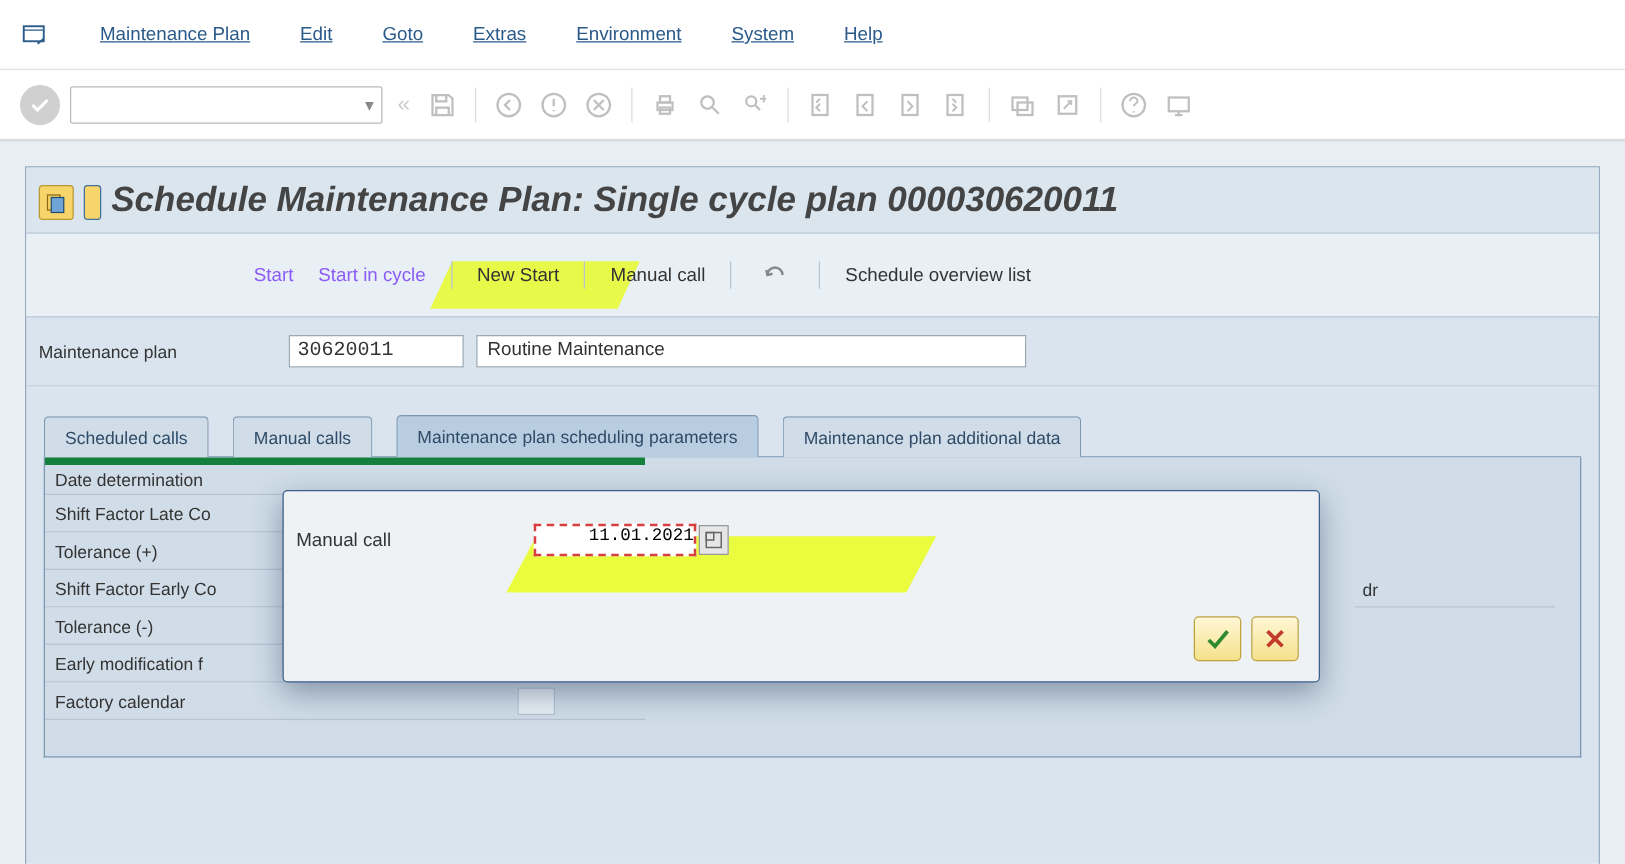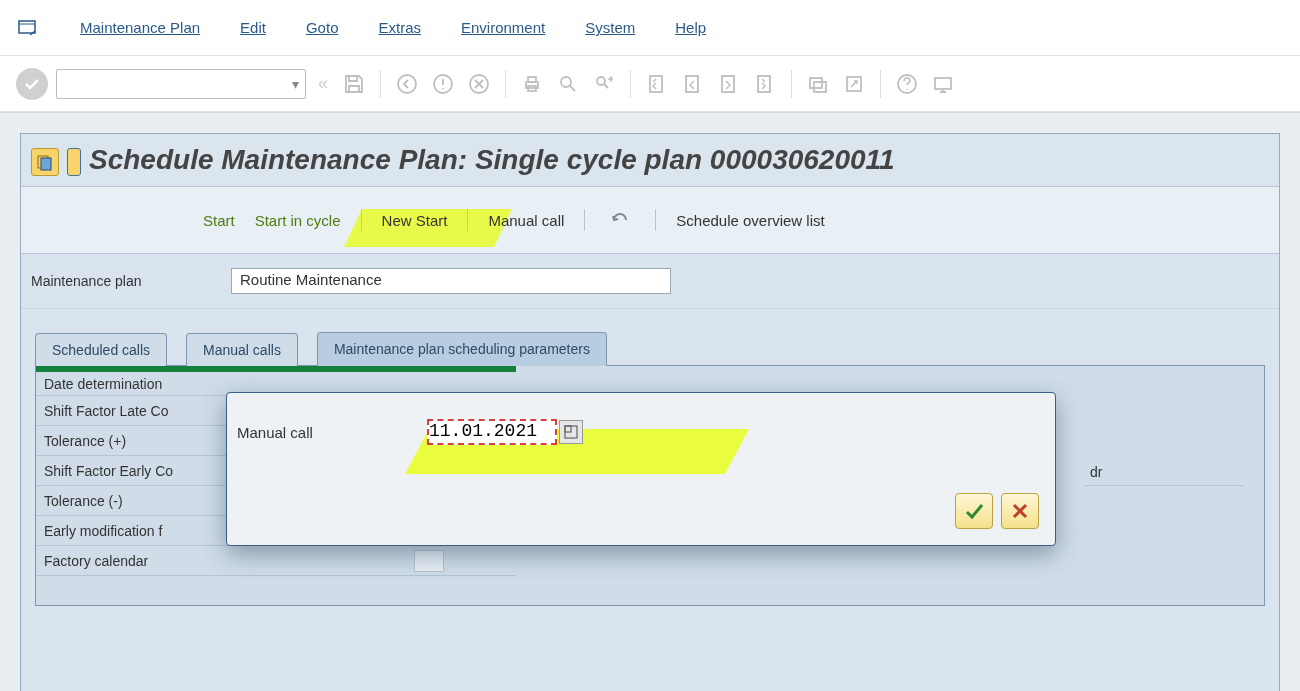--- a/index.html
+++ b/index.html
@@ -112,21 +112,21 @@
 
   
   .action-bar {
     background: #e8eff5;
     padding: 14px 12px;
     display: flex; align-items: center; gap: 20px;
     border-bottom: 1px solid #b6c4d4;
     font-size: 15px;
     position: relative;
   }
-  .action-bar .disabled { color: #4d7c0f; }
+  .action-bar .disabled { color: #8b5cf6; }
   .action-bar .act { cursor: pointer; }
   .action-bar .sep2 { width:1px; height:22px; background:#b6c4d4; }
   .action-bar .undo-ico {
     color: #888; display:flex; align-items:center; padding:0 4px;
   }
   .highlight-manualcall {
     position: absolute;
     left: 320px; top: 8px;
     width: 150px; height: 38px;
     background: #e8ff00;
@@ -246,22 +246,22 @@
   }
   .dialog .dlg-row .dlg-label { width: 180px; font-size:15px; }
   .dialog .date-field {
     display:flex; align-items:center;
     position: relative;
   }
   .dialog .date-input {
     width: 130px; height:26px;
     background:#fff;
     border: 2px dashed #d84040;
-    font-family:"Courier New", monospace; font-size:18px;
-    text-align:left;
+    font-family:"Courier New", monospace; font-size:14px;
+    text-align:right;
     color:#000;
     position: relative; z-index:2;
   }
   .dialog .date-f4 {
     width:24px; height:24px;
     background:#e6e6e6;
     border:1px solid #999;
     display:flex; align-items:center; justify-content:center;
     margin-left: 2px;
     cursor:pointer;
@@ -449,28 +449,30 @@
             <path d="M5 10a6 6 0 1112 0" fill="none" stroke="#888" stroke-width="2"></path>
             <path d="M4 6l1 4 4-1" fill="none" stroke="#888" stroke-width="2"></path>
           </svg>
       </div>
       <div class="sep2"></div>
       <span class="act">Schedule overview list</span>
     </div>
 
     <div class="plan-row">
       <span class="label">Maintenance plan</span>
+      <div class="plan-id">30620011</div>
       <div class="plan-desc">Routine Maintenance</div>
     </div>
 
     <div class="tabs-wrap">
       <div class="tabstrip">
         <div class="tab">Scheduled calls</div>
         <div class="tab">Manual calls</div>
         <div class="tab active">Maintenance plan scheduling parameters</div>
+        <div class="tab">Maintenance plan additional data</div>
       </div>
       <div class="tab-body" style="position:relative; height:240px;">
         <div class="param-table">
           <div class="prow">
               <span class="plabel">Date determination</span>
             </div>
           <div class="prow">
               <span class="plabel">Shift Factor Late Co</span>
             </div>
           <div class="prow">

